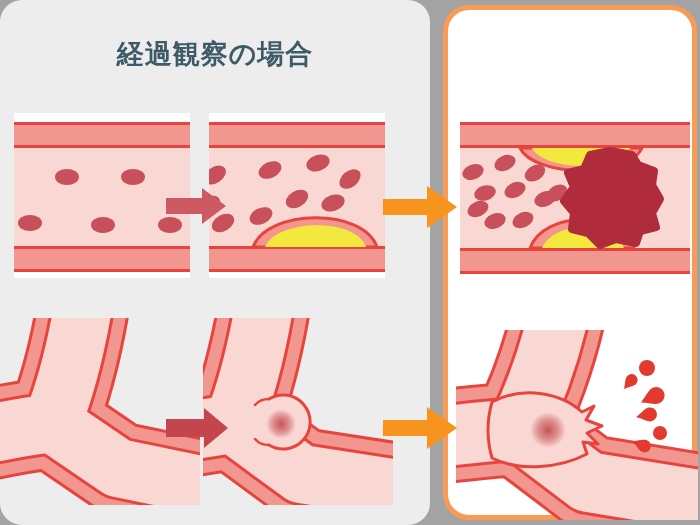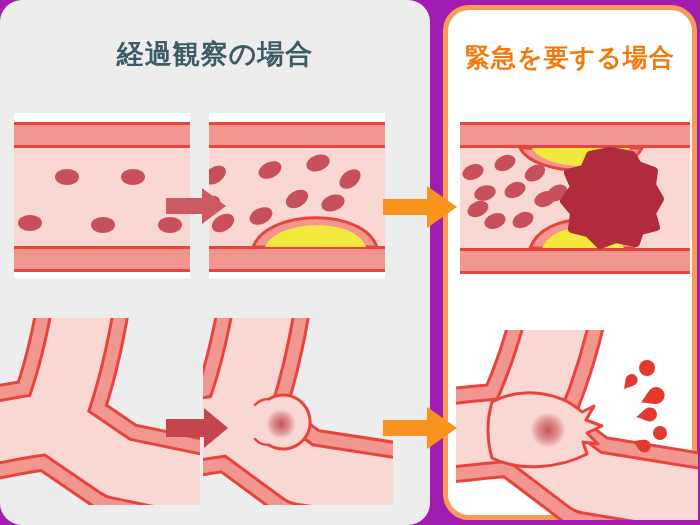--- a/index.html
+++ b/index.html
@@ -1,18 +1,18 @@
 <!DOCTYPE html>
 <html style="--panel-bg: #ededed; --observation-title: #3d5b66; --emergency-title: #f5780d; --emergency-border: #f89b55; --vessel-wall: #f2978f; --vessel-lumen: #f9d8d4; --vessel-outline: #e8443e; --blood-cell: #c8505a; --plaque-yellow: #f2e83e; --thrombus: #b02c3c; --blood-spray: #e23a2e; --aneurysm-spot: #c2444a; --arrow-orange: #f7941e; --arrow-red-top: #cd5a62; --arrow-red-bottom: #c4454e;"><head>
 <meta charset="utf-8">
 <style>
   html,body{margin:0;padding:0;background:#ffffff;}
   .stage{
     position:relative;width:700px;height:525px;overflow:hidden;
-    font-family:"Liberation Sans","DejaVu Sans",sans-serif;background:#a21caf;
+    font-family:"Liberation Sans","DejaVu Sans",sans-serif;background:#a3a3a3;
   }
   .panel-left{
     position:absolute;left:0;top:0;width:430px;height:525px;
     background:var(--panel-bg,#ededed);border-radius:22px;
   }
   .panel-right{
     position:absolute;left:443px;top:5px;width:254px;height:515px;
     background:#ffffff;border:5px solid var(--emergency-border,#f89b55);
     border-radius:26px;box-sizing:border-box;
   }
@@ -114,21 +114,20 @@
 
     <svg class="arrow" style="left:166px;top:188px;" width="60" height="36" viewBox="0 0 60 36">
       <polygon points="0,10 36,10 36,0 60,18 36,36 36,26 0,26" style="fill:var(--arrow-red-top)"></polygon>
     </svg>
     <svg class="arrow" style="left:166px;top:406px;" width="62" height="44" viewBox="0 0 62 44">
       <polygon points="0,13 38,13 38,2 62,22 38,42 38,31 0,31" style="fill:var(--arrow-red-bottom)"></polygon>
     </svg>
   </div>
 
   <div class="panel-right">
-    <div class="title emg">緊急を要する場合</div>
 
     <svg class="ill" style="left:12px;top:103px;" width="230" height="167" viewBox="0 0 230 167">
       <rect x="0" y="35" width="230" height="100" style="fill:var(--vessel-lumen)"></rect>
       <rect x="0" y="9" width="230" height="26" style="fill:var(--vessel-wall)"></rect>
       <rect x="0" y="9" width="230" height="3" style="fill:var(--vessel-outline)"></rect>
       <rect x="0" y="32" width="230" height="3" style="fill:var(--vessel-outline)"></rect>
       <rect x="0" y="135" width="230" height="26" style="fill:var(--vessel-wall)"></rect>
       <rect x="0" y="135" width="230" height="3" style="fill:var(--vessel-outline)"></rect>
       <rect x="0" y="158" width="230" height="3" style="fill:var(--vessel-outline)"></rect>
       <g>

